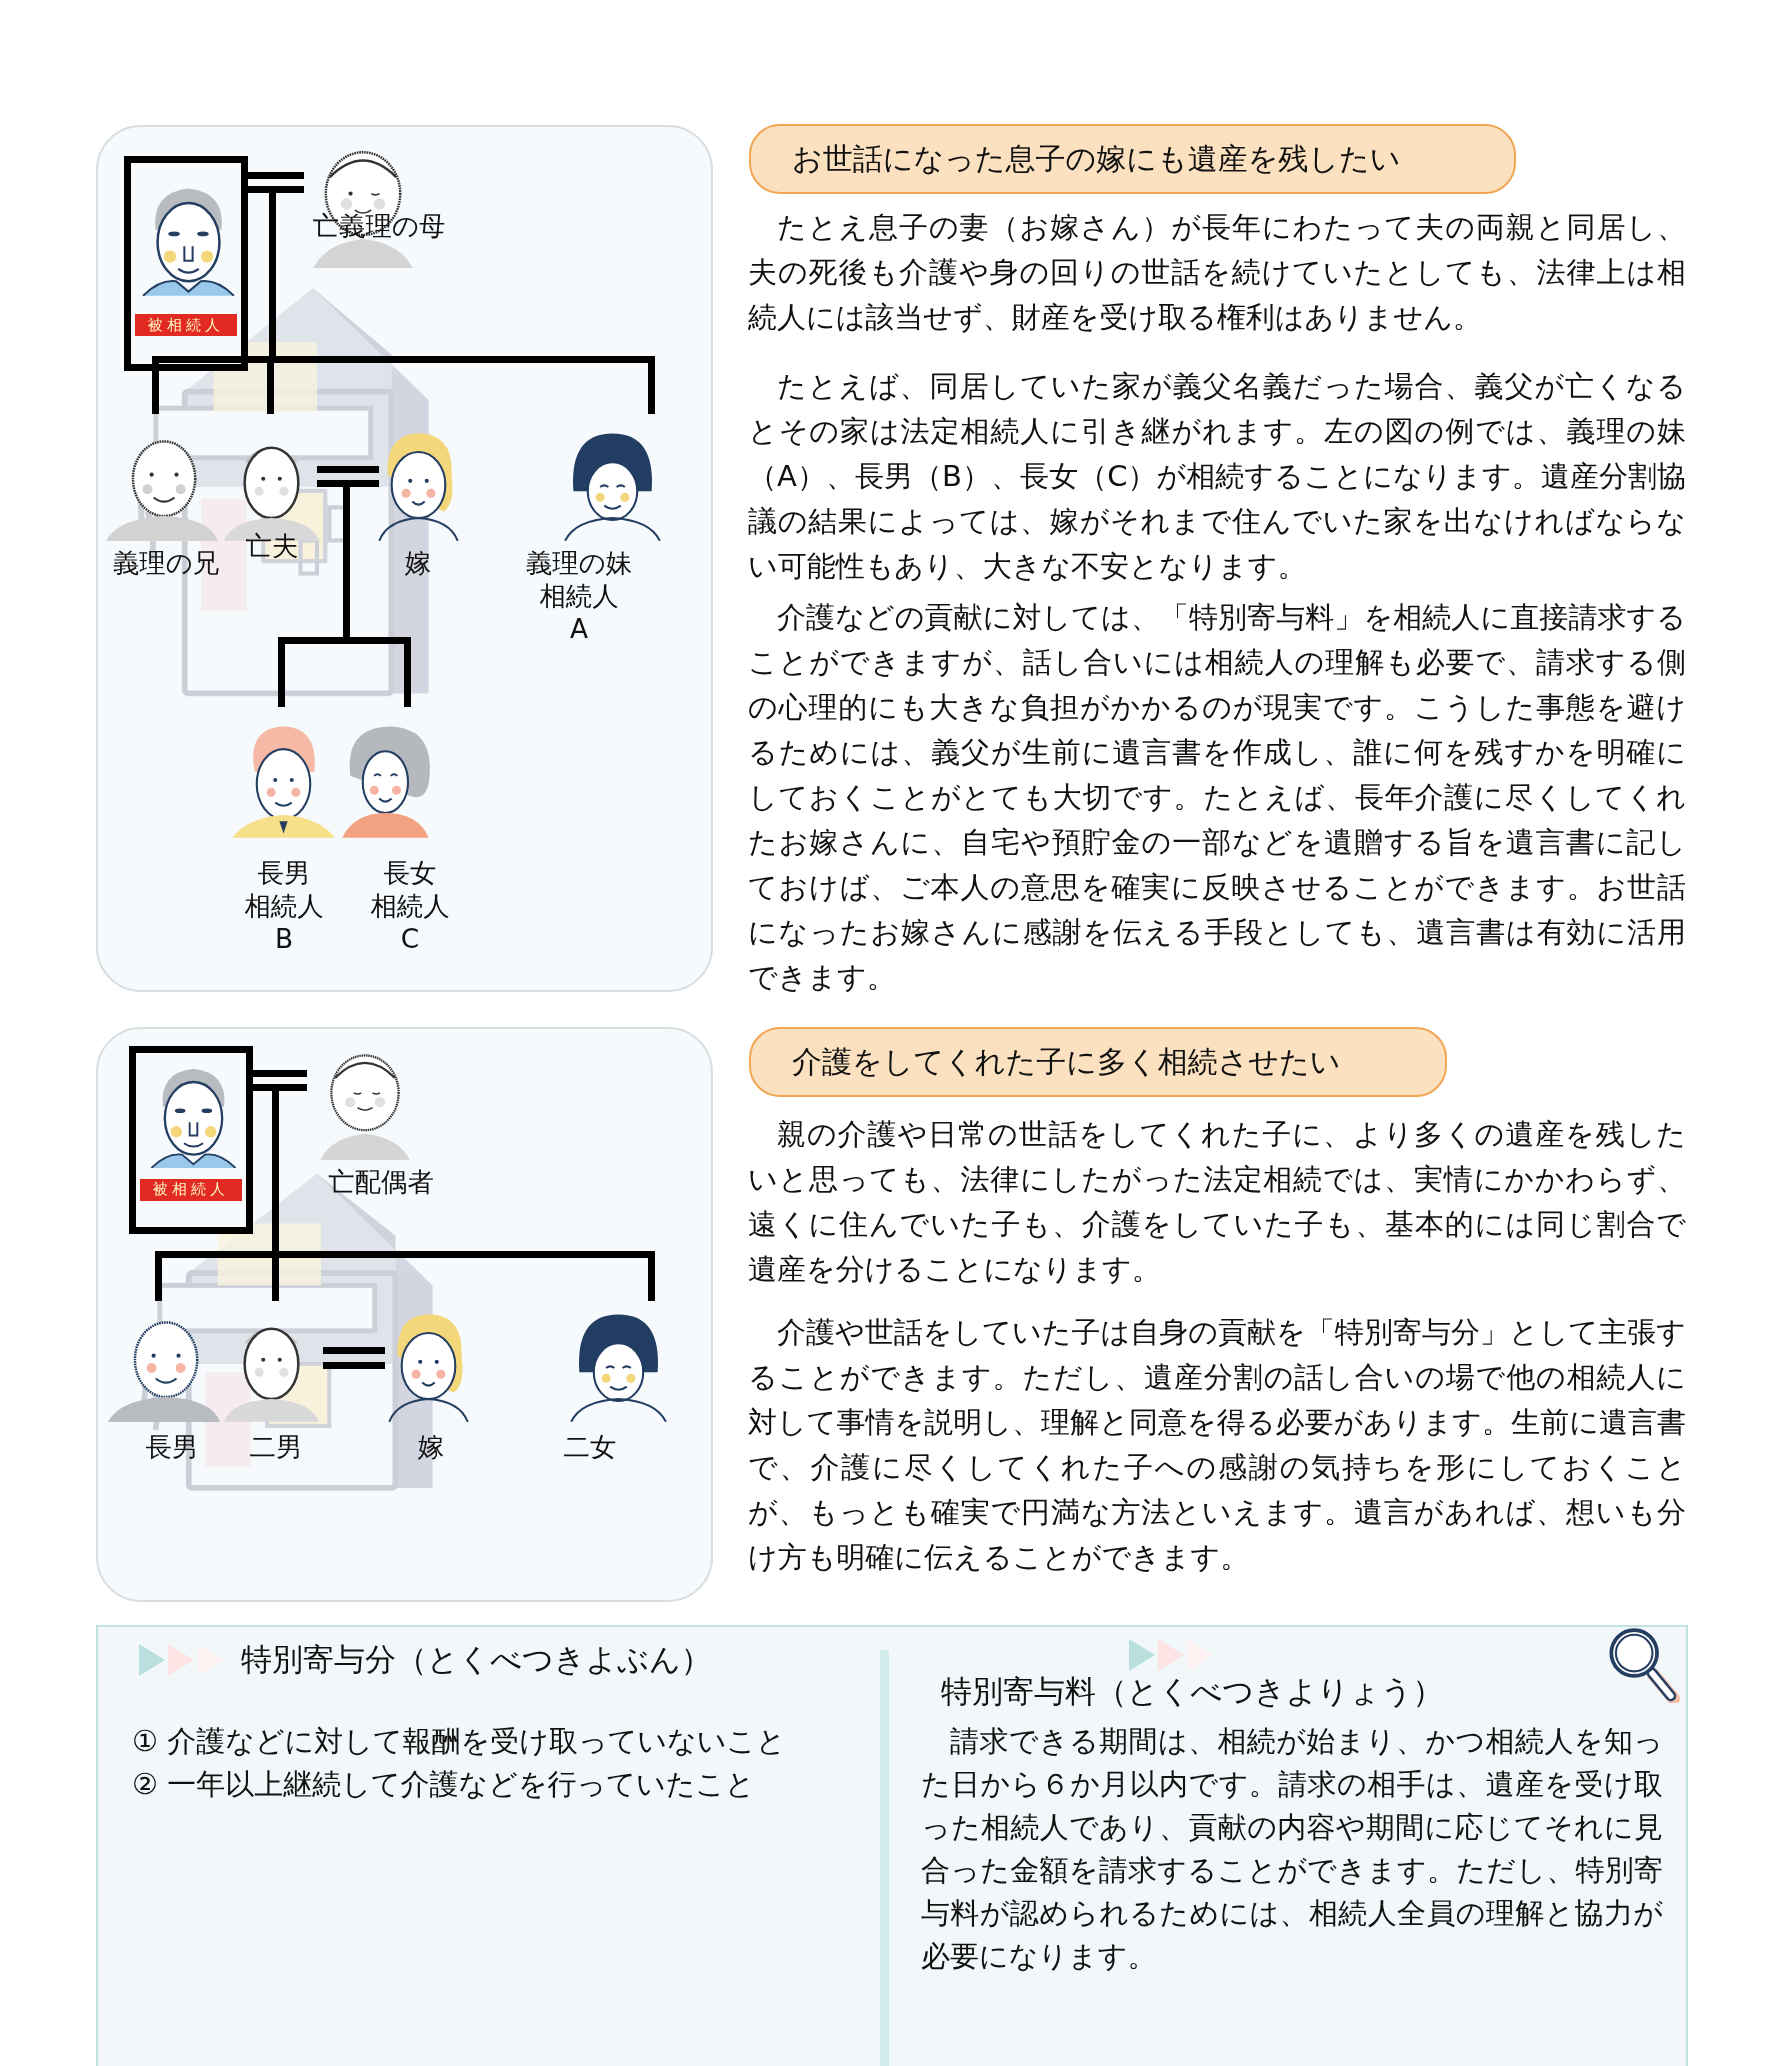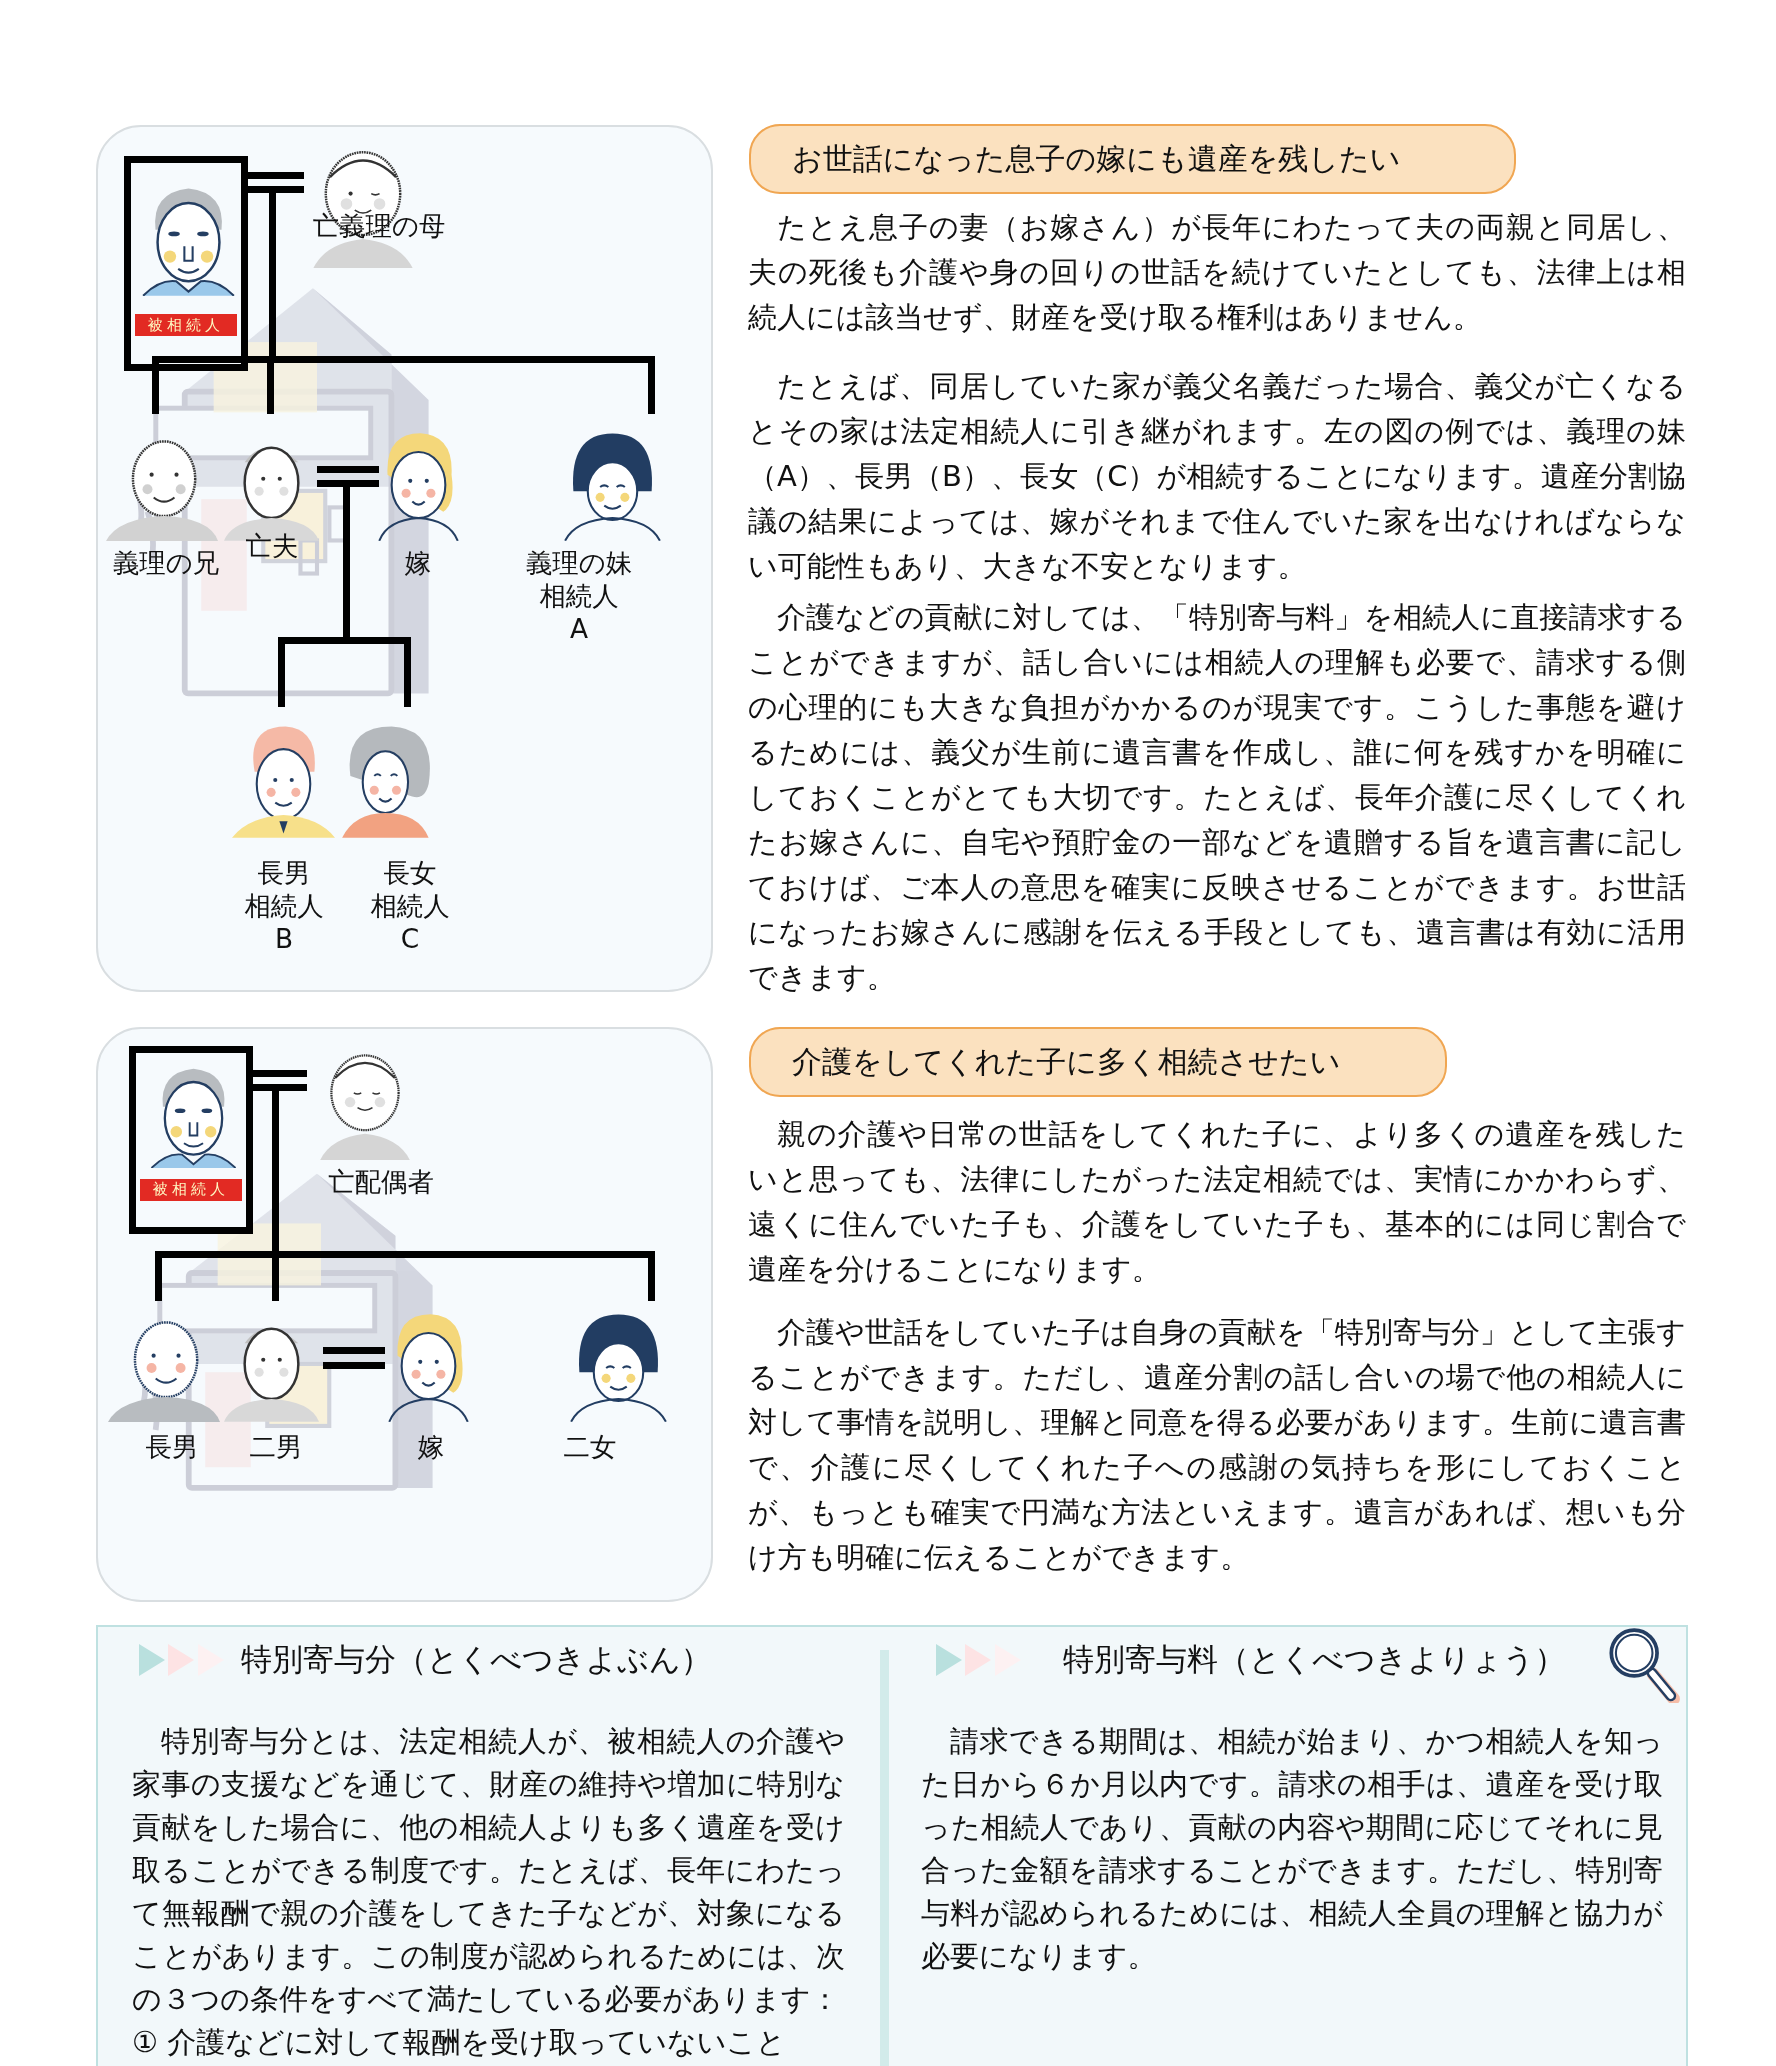--- a/index.html
+++ b/index.html
@@ -335,29 +335,28 @@
   <div id="gl-left" class="gl-col">
     <div class="gl-title" style="left:41px;">
       <span class="arrows">
         <span class="arrow a1"></span>
           <span class="arrow a2"></span>
           <span class="arrow a3"></span>
       </span>
       <span>特別寄与分（とくべつきよぶん）</span>
     </div>
     <div class="gl-body">
-      <p class="ind">特別寄与分とは、法定相続人が、被相続人の介護や家事の支援などを通じて、財産の維持や増加に特別な貢献をした場合に、他の相続人よりも多く遺産を受け取ることができる制度です。たとえば、長年にわたって無報酬で親の介護をしてきた子などが、対象になることがあります。この制度が認められるためには、次の３つの条件をすべて満たしている必要があります：</p>
       <p>① 介護などに対して報酬を受け取っていないこと</p>
       <p>② 一年以上継続して介護などを行っていたこと</p>
 
     </div>
   </div>
 
   <div id="gl-right" class="gl-col">
-    <div class="gl-title" style="left:45px;">
+    <div class="gl-title" style="left:25px;flex-direction:column;">
       <span class="arrows">
         <span class="arrow a1"></span>
           <span class="arrow a2"></span>
           <span class="arrow a3"></span>
       </span>
       <span style="margin-left:25px;">特別寄与料（とくべつきよりょう）</span>
     </div>
     <div class="gl-body">
       <p class="ind">請求できる期間は、相続が始まり、かつ相続人を知った日から６か月以内です。請求の相手は、遺産を受け取った相続人であり、貢献の内容や期間に応じてそれに見合った金額を請求することができます。ただし、特別寄与料が認められるためには、相続人全員の理解と協力が必要になります。</p>
 

